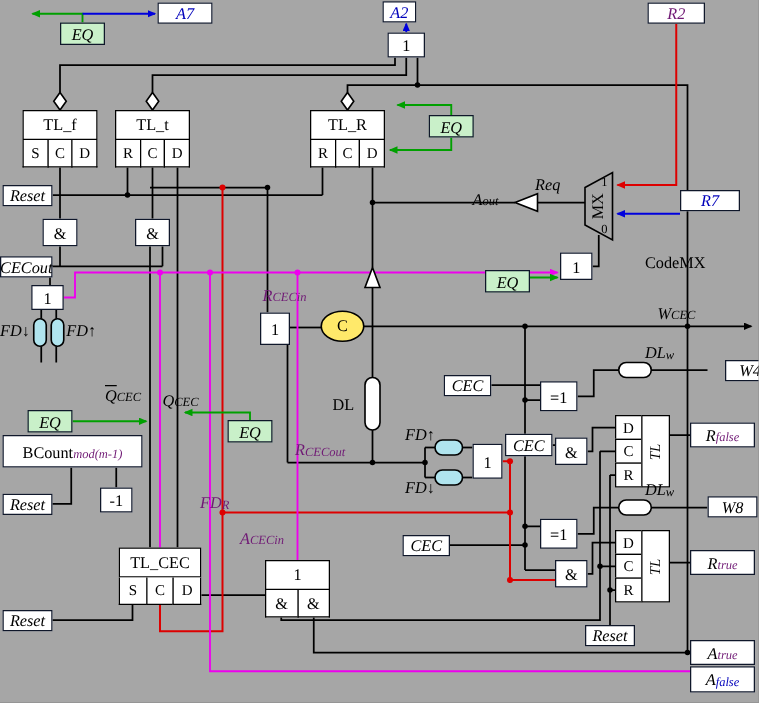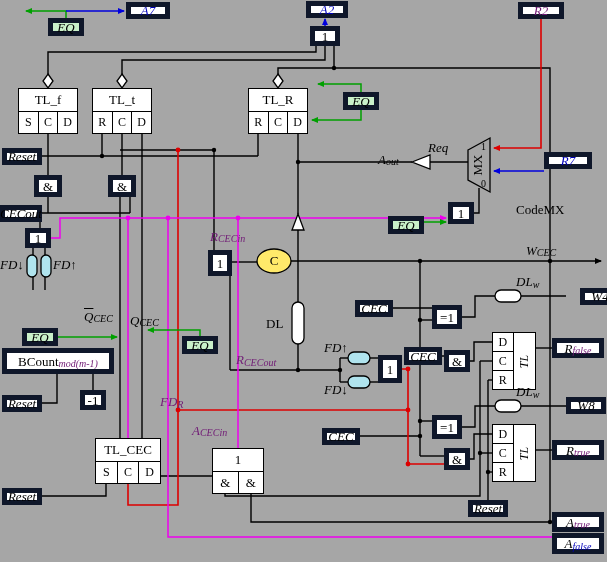--- a/index.html
+++ b/index.html
@@ -1,20 +1,20 @@
 <!DOCTYPE html>
 <html><head>
 <meta charset="utf-8">
 <style>
   html,body{margin:0;padding:0;background:#888;}
   #canvas{position:relative;width:607px;height:562px;background:#a6a6a6;overflow:hidden;
           font-family:"Liberation Serif","DejaVu Serif",serif;}
   #wires{position:absolute;left:0;top:0;z-index:1;}
   .box,.lbl,.reg,.rtl,.oaa{position:absolute;box-sizing:border-box;z-index:2;}
-  .box{background:#fff;border:5px solid #0f172a;display:flex;align-items:center;justify-content:center;
+  .box{background:#fff;border:1px solid #0f172a;display:flex;align-items:center;justify-content:center;
        font-size:13px;color:#000;line-height:1;}
   .lbl{display:flex;align-items:center;font-size:13px;font-style:italic;color:#000;line-height:1;white-space:nowrap;}
   .ctr{justify-content:center;}
   .it{font-style:italic;}
   .grn{background:#c9f0c9;font-style:italic;}
   .blue{color:#0000bb;}
   .red{color:#701a75;}
   .sub{font-size:10px;position:relative;top:3px;}
   .ovl{text-decoration:overline;}
   .reg .t{height:22px;background:#fff;border:1px solid #000;display:flex;align-items:center;
@@ -195,21 +195,21 @@
     <rect x="495" y="290" width="26" height="12" rx="6" fill="#fff"></rect>
     <rect x="495" y="400" width="26" height="12" rx="6" fill="#fff"></rect>
     <ellipse cx="274" cy="261" rx="17" ry="12" fill="#ffe96a"></ellipse>
     <polygon points="298,214 304,230 292,230" fill="#fff"></polygon>
     <polygon points="412,162 430,155 430,169" fill="#fff"></polygon>
     <polygon points="468,150 490,138 490,192 468,180" fill="#a6a6a6"></polygon>
   </g>
 </svg>
 
 <div class="box it blue" style="left:126px;top:2px;width:44px;height:17px;">A7</div>
-<div class="box it blue" style="left:306px;top:1px;width:42px;height:17px;">A2</div>
+<div class="box it blue" style="left:306px;top:1px;width:27px;height:17px;">A2</div>
 <div class="box it red" style="left:518px;top:2px;width:46px;height:17px;">R2</div>
 <div class="box" style="left:310px;top:26px;width:30px;height:20px;">1</div>
 <div class="box grn" style="left:48px;top:18px;width:36px;height:18px;">EQ</div>
 
 <div class="reg" style="left:18px;top:88px;width:60px;">
   <div class="t">TL_f</div>
   <div class="cells">
     <div class="c">S</div>
     <div class="c">C</div>
     <div class="c">D</div>

